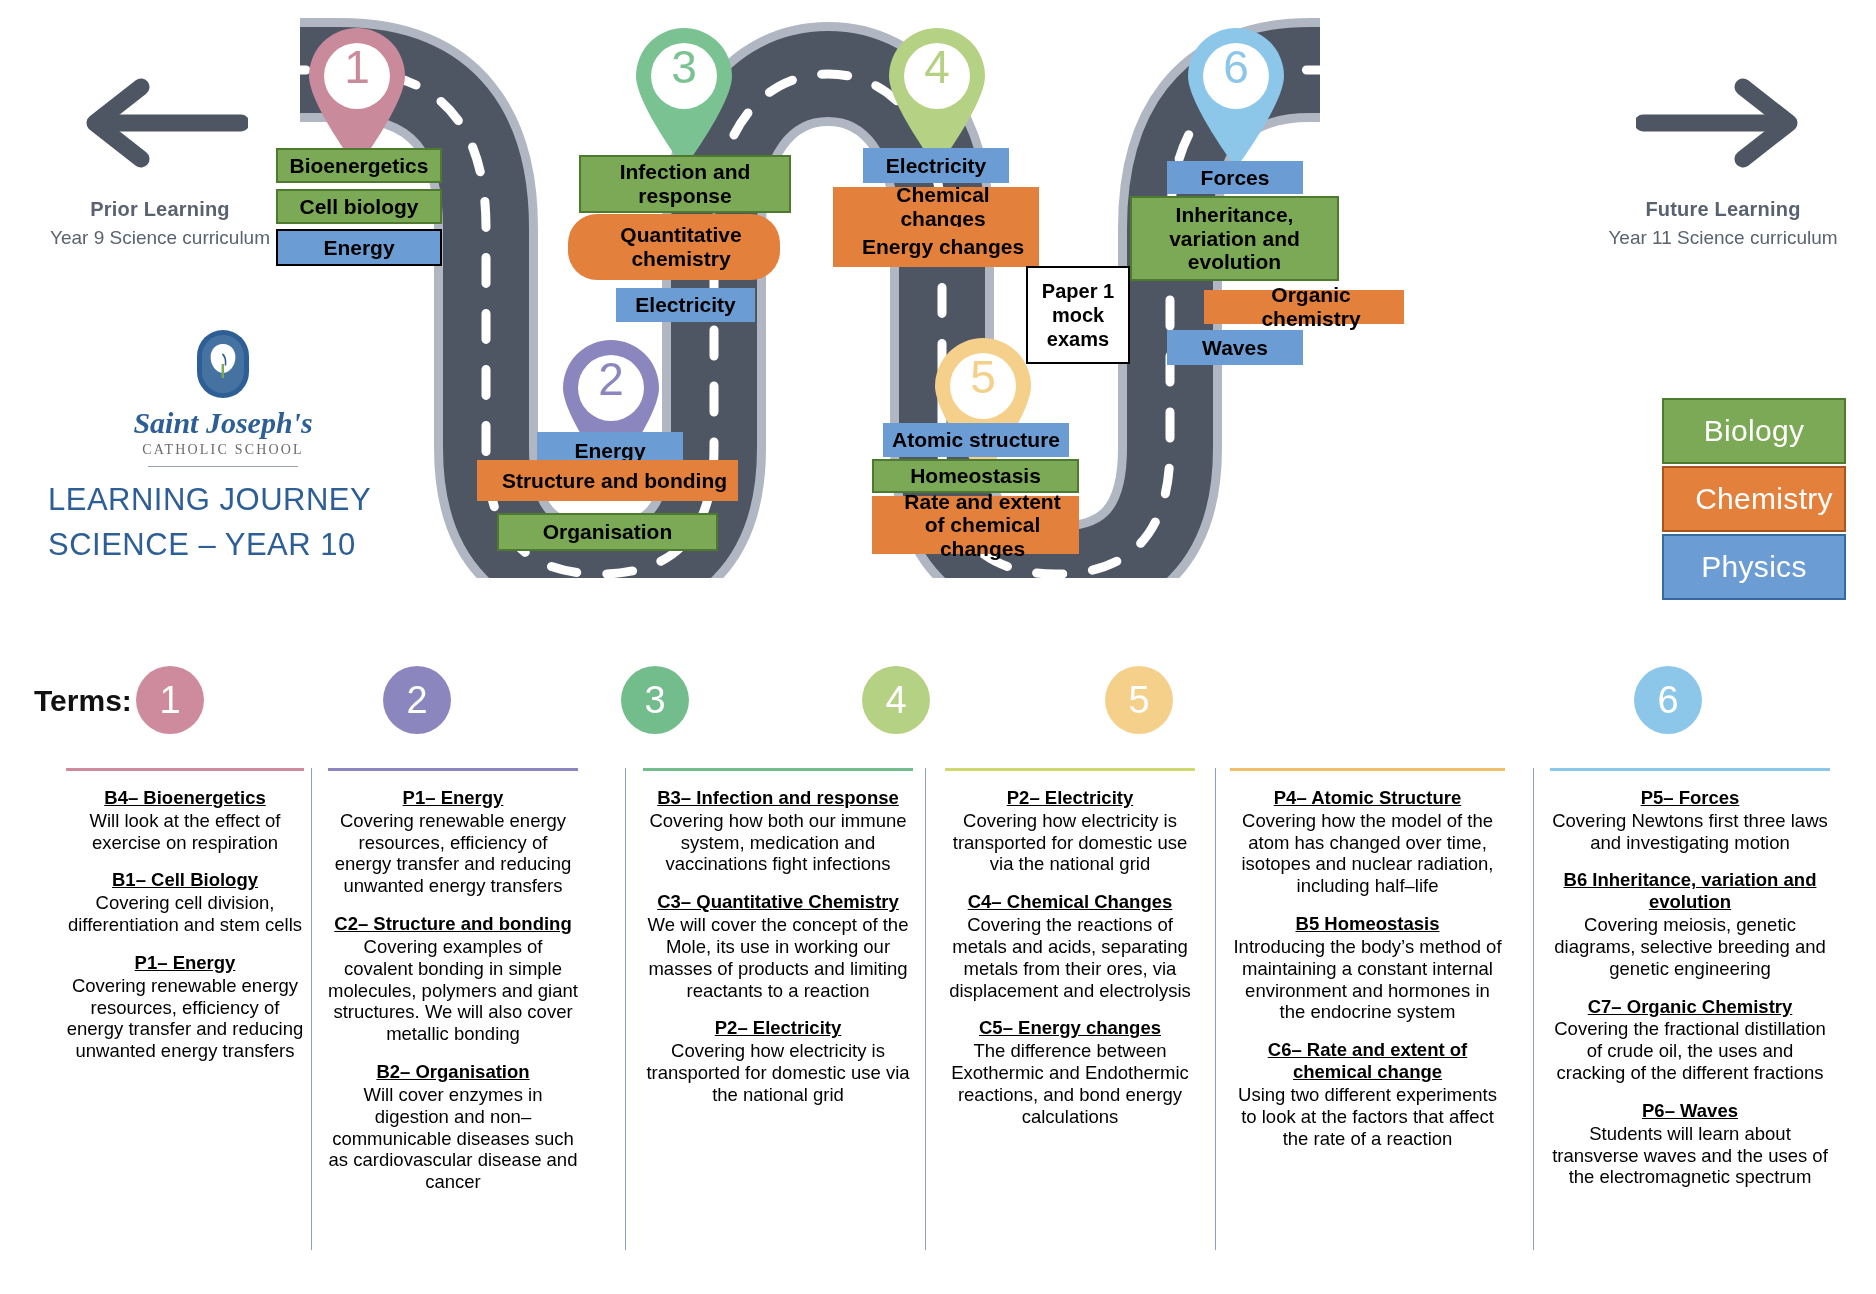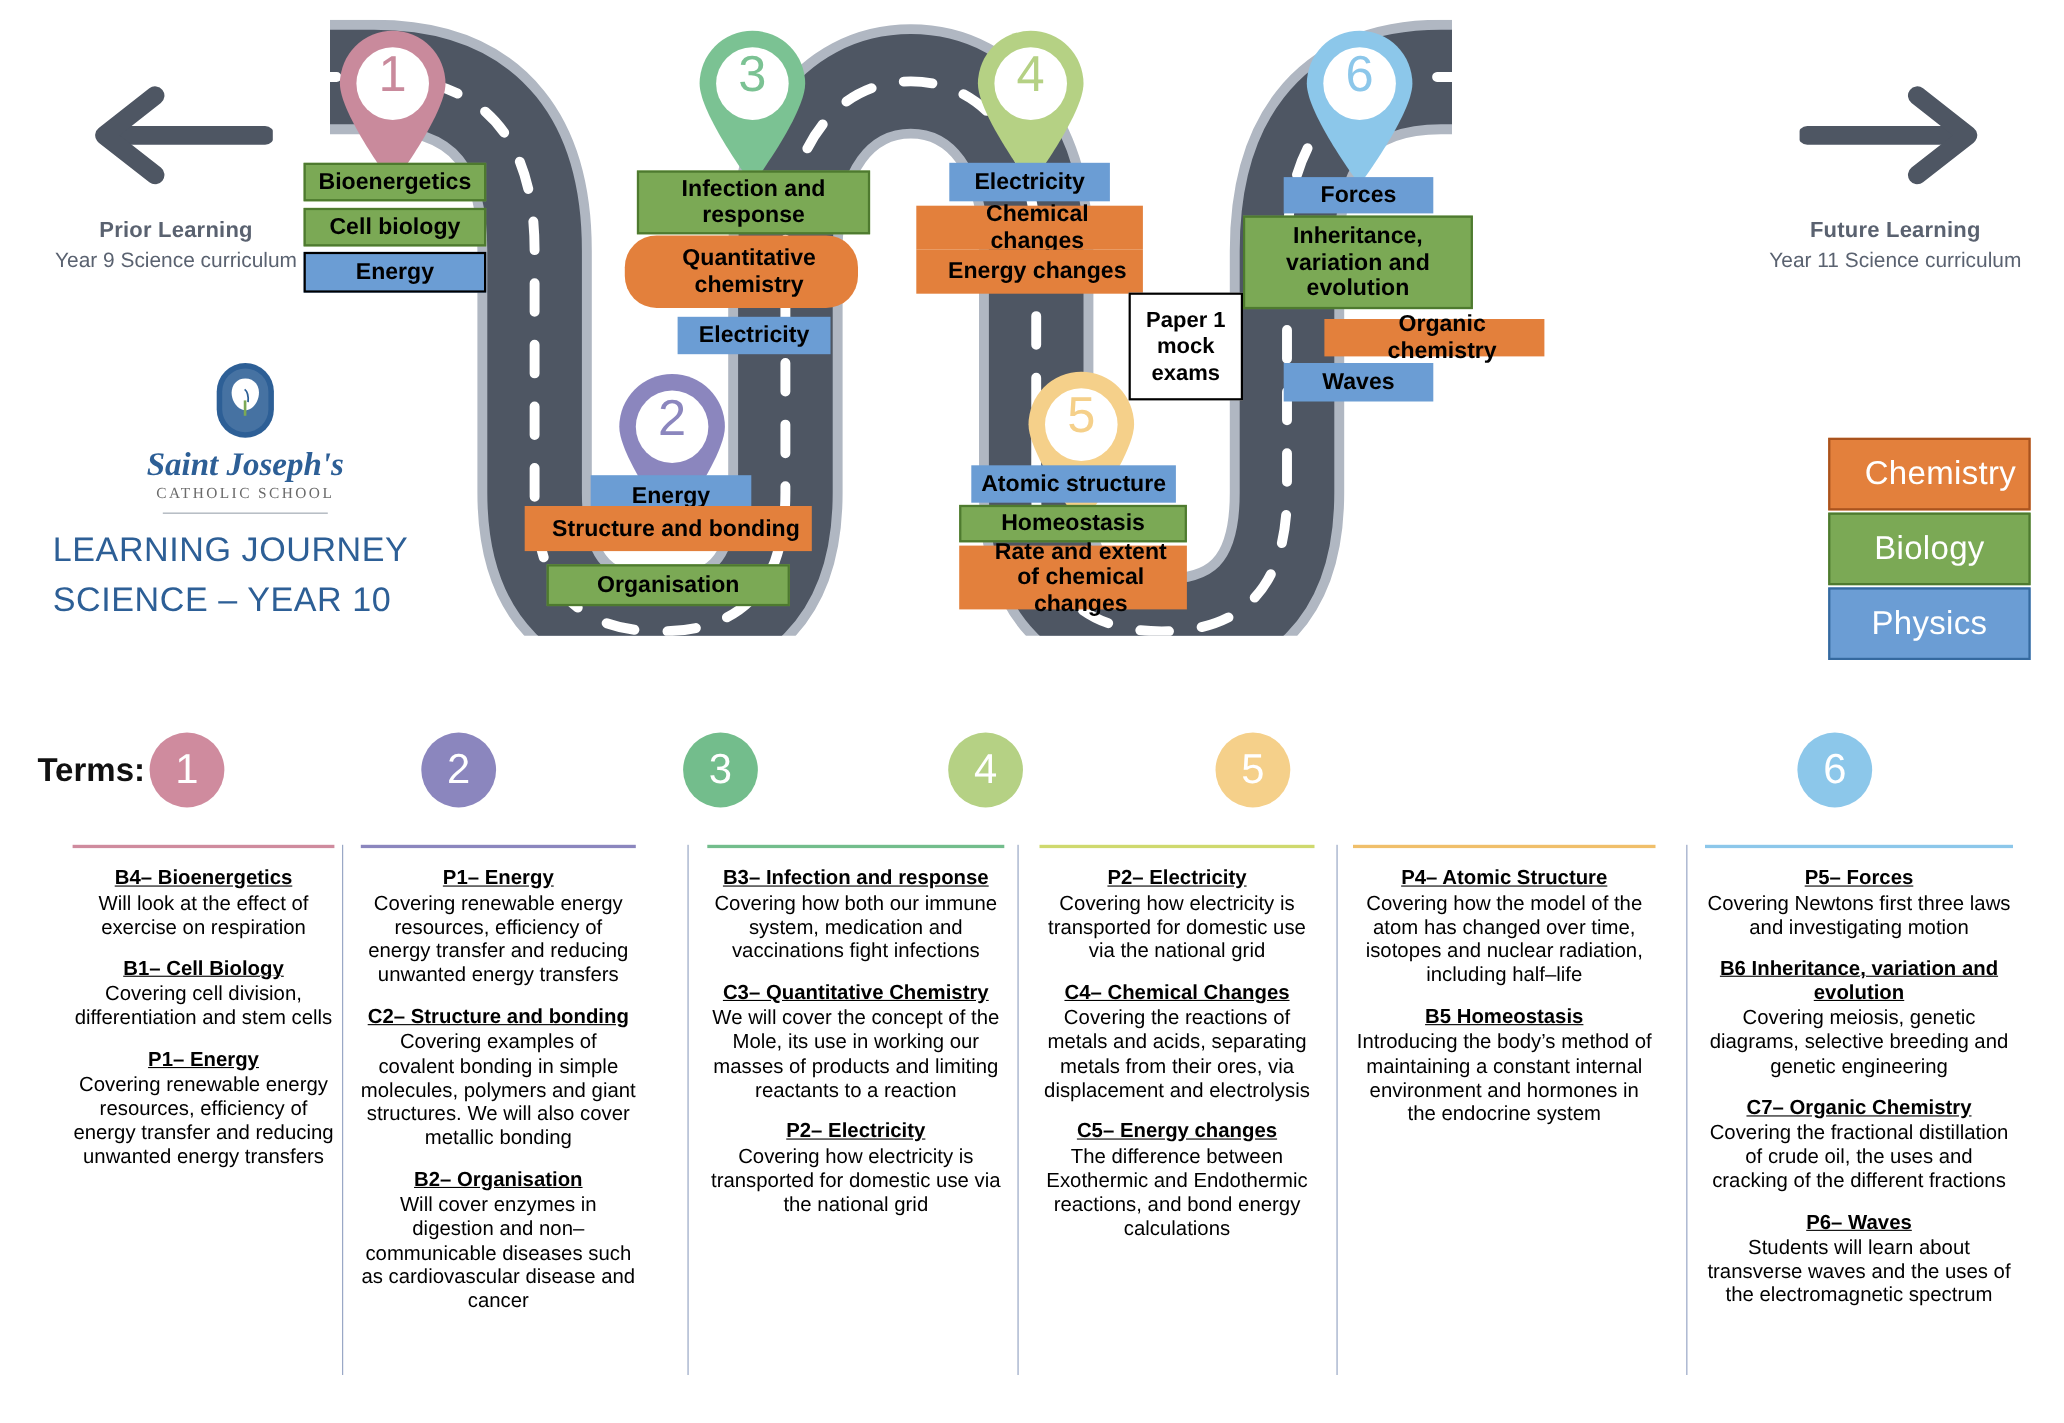--- a/index.html
+++ b/index.html
@@ -236,22 +236,22 @@
   <div class="topic chem" style="left:872px; top:496px; width:207px; height:58px;">Rate and extent of chemical changes</div>
 
   <div class="topic phys" style="left:1167px; top:161px; width:136px; height:33px;">Forces</div>
   <div class="topic bio" style="left:1130px; top:196px; width:209px; height:85px;">Inheritance, variation and evolution</div>
   <div class="topic chem" style="left:1204px; top:290px; width:200px; height:34px;">Organic chemistry</div>
   <div class="topic phys" style="left:1167px; top:330px; width:136px; height:35px;">Waves</div>
 
   <div id="mock-card">Paper 1 mock exams</div>
 
   <div id="legend">
+    <div class="legend-box bio">Biology</div>
     <div class="legend-box chem">Chemistry</div>
-    <div class="legend-box bio">Biology</div>
     <div class="legend-box phys">Physics</div>
   </div>
 
   <div id="terms-label">Terms:</div>
   <div class="term-circle" style="left:136px; top:666px; background:#cf8b9e;">1</div>
   <div class="term-circle" style="left:383px; top:666px; background:#8b86be;">2</div>
   <div class="term-circle" style="left:621px; top:666px; background:#73bd8c;">3</div>
   <div class="term-circle" style="left:862px; top:666px; background:#b5d184;">4</div>
   <div class="term-circle" style="left:1105px; top:666px; background:#f5d08a;">5</div>
   <div class="term-circle" style="left:1634px; top:666px; background:#8cc7ea;">6</div>
@@ -338,20 +338,24 @@
     <div class="col-rule" style="background:#f0bf6a;"></div>
     <div class="col-body">
       <div class="entry">
         <div class="entry-title">P4– Atomic Structure</div>
         <div class="entry-desc">Covering how the model of the atom has changed over time, isotopes and nuclear radiation, including half–life</div>
       </div>
       <div class="entry">
         <div class="entry-title">B5 Homeostasis</div>
         <div class="entry-desc">Introducing the body’s method of maintaining a constant internal environment and hormones in the endocrine system</div>
       </div>
+      <div class="entry">
+        <div class="entry-title">C6– Rate and extent of chemical change</div>
+        <div class="entry-desc">Using two different experiments to look at the factors that affect the rate of a reaction</div>
+      </div>
     </div>
   </div>
 
   <div class="col" style="left:1550px; width:280px;">
     <div class="col-rule" style="background:#8cc7ea;"></div>
     <div class="col-body">
       <div class="entry">
         <div class="entry-title">P5– Forces</div>
         <div class="entry-desc">Covering Newtons first three laws and investigating motion</div>
       </div>

